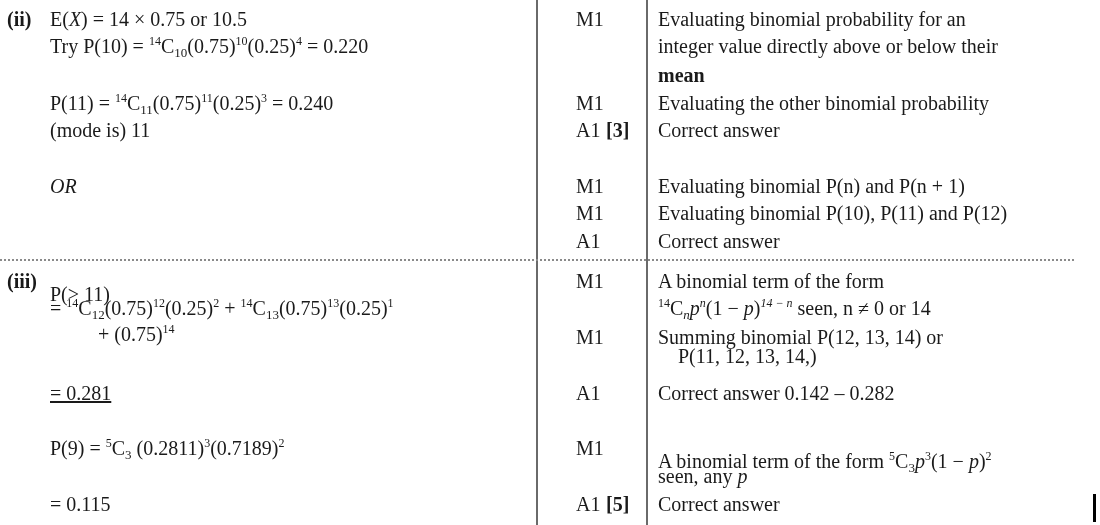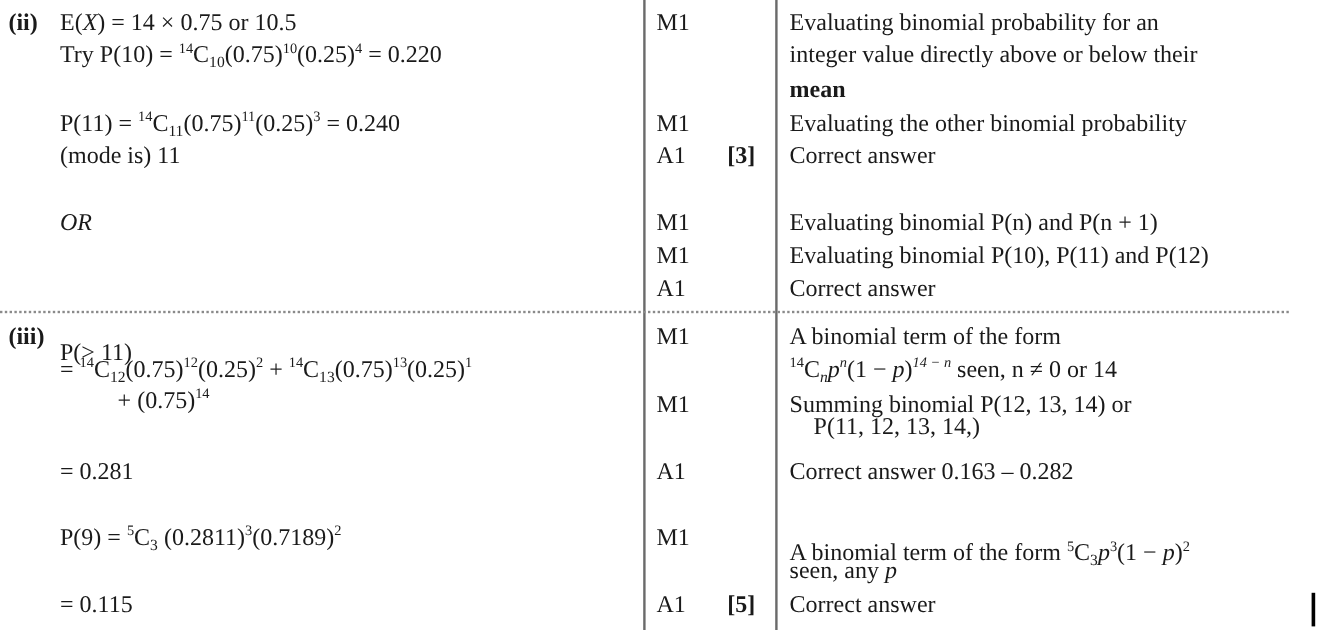--- a/index.html
+++ b/index.html
@@ -13,21 +13,21 @@
   .vline.v2 { left: 646px; height: 525px; }
   .dash {
     position: absolute; left: 0; top: 259px; width: 1074px; height: 0;
     border-top: 2px dotted #8a8a8a;
   }
   .t { position: absolute; white-space: nowrap; line-height: 24px; }
   .lbl { font-weight: bold; }
   sup { font-size: 12px; vertical-align: 0; position: relative; top: -8px; line-height: 0; }
   sub { font-size: 13px; vertical-align: 0; position: relative; top: 4px; line-height: 0; }
   .it { font-style: italic; }
-  .mark { left: 547px; }
+  .mark { left: 576px; }
   .total { left: 606px; font-weight: bold; }
   .note { left: 658px; }
   .cursor { position: absolute; left: 1093px; top: 494px; width: 3px; height: 28px; background: #000; }
 </style>
 </head>
 <body>
 
 <div class="vline v1"></div>
 <div class="vline v2"></div>
 <div class="dash"></div>
@@ -56,32 +56,32 @@
 <div class="t note" style="top:174px;">Evaluating binomial P(n) and P(n + 1)</div>
 <div class="t mark" style="top:201px;">M1</div>
 <div class="t note" style="top:201px;">Evaluating binomial P(10), P(11) and P(12)</div>
 <div class="t mark" style="top:229px;">A1</div>
 <div class="t note" style="top:229px;">Correct answer</div>
 
 <div class="t lbl" style="left:7px; top:269px;">(iii)</div>
 <div class="t" style="left:50px; top:282px;">P(&gt; 11)</div>
 <div class="t" style="left:50px; top:296px;"><span>= </span><sup>14</sup><span>C</span><sub>12</sub><span>(0.75)</span><sup>12</sup><span>(0.25)</span><sup>2</sup><span> + </span><sup>14</sup><span>C</span><sub>13</sub><span>(0.75)</span><sup>13</sup><span>(0.25)</span><sup>1</sup></div>
 <div class="t" style="left:98px; top:322px;"><span>+ (0.75)</span><sup>14</sup></div>
-<div class="t" style="left:50px; top:381px;">= 0.281</div>
+<div class="t" style="left:50px; top:381px;text-decoration:underline;">= 0.281</div>
 <div class="t" style="left:50px; top:436px;"><span>P(9) = </span><sup>5</sup><span>C</span><sub>3</sub><span> (0.2811)</span><sup>3</sup><span>(0.7189)</span><sup>2</sup></div>
 <div class="t" style="left:50px; top:492px;">= 0.115</div>
 
 <div class="t mark" style="top:269px;">M1</div>
 <div class="t note" style="top:269px;">A binomial term of the form</div>
 <div class="t note" style="top:296px;"><sup>14</sup>C<sub class="it">n</sub><span class="it">p</span><sup class="it">n</sup>(1 − <span class="it">p</span>)<sup class="it">14 − n</sup><span> seen, n ≠ 0 or 14</span></div>
 <div class="t mark" style="top:325px;">M1</div>
 <div class="t note" style="top:325px;">Summing binomial P(12, 13, 14) or</div>
 <div class="t note" style="top:344px;margin-left:20px;">P(11, 12, 13, 14,)</div>
 <div class="t mark" style="top:381px;">A1</div>
-<div class="t note" style="top:381px;">Correct answer 0.163 – 0.282</div>
+<div class="t note" style="top:381px;">Correct answer 0.142 – 0.282</div>
 <div class="t mark" style="top:436px;">M1</div>
 <div class="t note" style="top:436px;margin-top:13px;"><span>A binomial term of the form </span><sup>5</sup>C<sub>3</sub><span class="it">p</span><sup>3</sup>(1 − <span class="it">p</span>)<sup>2</sup></div>
 <div class="t note" style="top:464px;"><span>seen, any </span><span class="it">p</span></div>
 <div class="t mark" style="top:492px;">A1</div>
 <div class="t total" style="top:492px;">[5]</div>
 <div class="t note" style="top:492px;">Correct answer</div>
 
 <div class="cursor"></div>
 
 </body></html>

